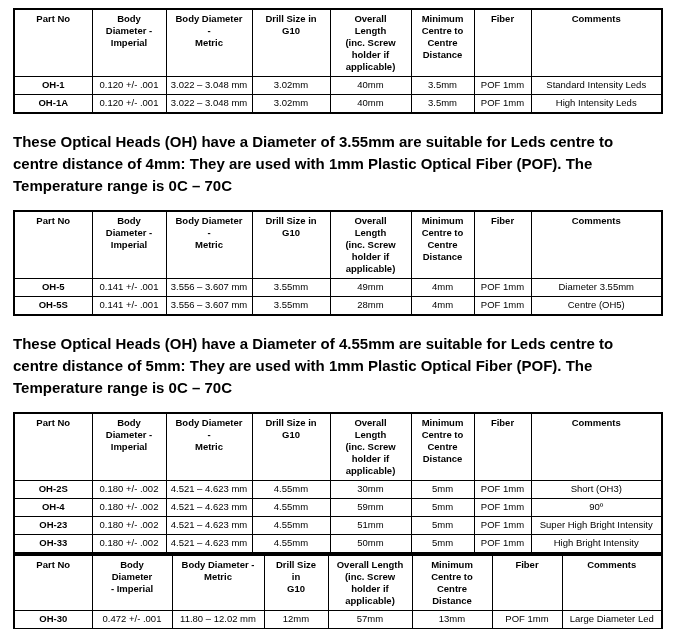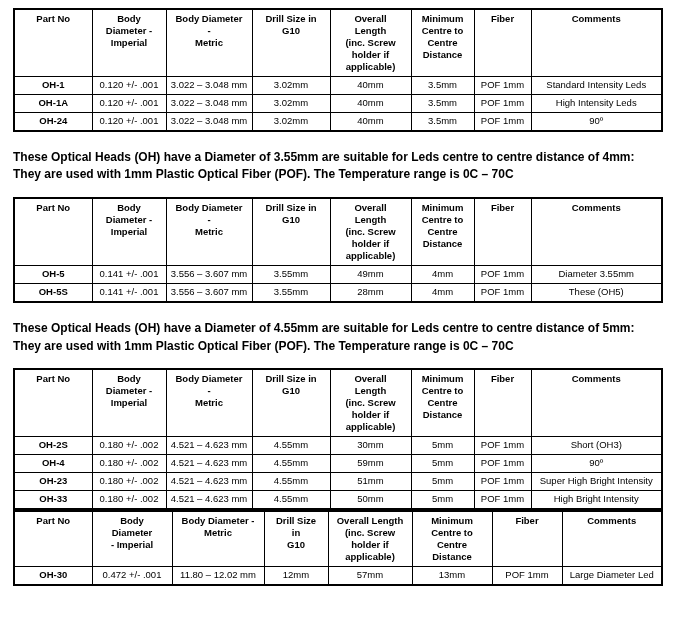--- a/index.html
+++ b/index.html
@@ -63,21 +63,21 @@
   .cols-b col:nth-child(2){width:80px}
   .cols-b col:nth-child(3){width:92px}
   .cols-b col:nth-child(4){width:64px}
   .cols-b col:nth-child(5){width:84px}
   .cols-b col:nth-child(6){width:80px}
   .cols-b col:nth-child(7){width:70px}
   .cols-b col:nth-child(8){width:100px}
 
   .para {
     width: 648px;
-    font-size: 12px;
+    font-size: 15px;
     font-weight: bold;
     line-height: 1.47;
     margin: 17px 0 13px 0;
     text-align: left;
   }
 </style>
 </head>
 <body>
 
 <div class="page">
@@ -129,30 +129,20 @@
         <tr>
           <td class="part-no">OH-1A</td>
           <td>0.120 +/- .001</td>
           <td>3.022 – 3.048 mm</td>
           <td>3.02mm</td>
           <td>40mm</td>
           <td>3.5mm</td>
           <td>POF 1mm</td>
           <td>High Intensity Leds</td>
         </tr>
-        <tr>
-          <td class="part-no">OH-24</td>
-          <td>0.120 +/- .001</td>
-          <td>3.022 – 3.048 mm</td>
-          <td>3.02mm</td>
-          <td>40mm</td>
-          <td>3.5mm</td>
-          <td>POF 1mm</td>
-          <td>90º</td>
-        </tr>
       </tbody>
   </table>
 
   <p class="para">These Optical Heads (OH) have a Diameter of 3.55mm are suitable for Leds centre to centre distance of 4mm: They are used with 1mm Plastic Optical Fiber (POF). The Temperature range is 0C – 70C</p>
 
   <table class="spec cols-a">
     <colgroup>
         <col>
         <col>
         <col>
@@ -196,21 +186,21 @@
           <td>Diameter 3.55mm</td>
         </tr>
         <tr>
           <td class="part-no">OH-5S</td>
           <td>0.141 +/- .001</td>
           <td>3.556 – 3.607 mm</td>
           <td>3.55mm</td>
           <td>28mm</td>
           <td>4mm</td>
           <td>POF 1mm</td>
-          <td>These (OH5)</td>
+          <td>Centre (OH5)</td>
         </tr>
       </tbody>
   </table>
 
   <p class="para">These Optical Heads (OH) have a Diameter of 4.55mm are suitable for Leds centre to centre distance of 5mm: They are used with 1mm Plastic Optical Fiber (POF). The Temperature range is 0C – 70C</p>
 
   <table class="spec cols-a">
     <colgroup>
         <col>
         <col>

